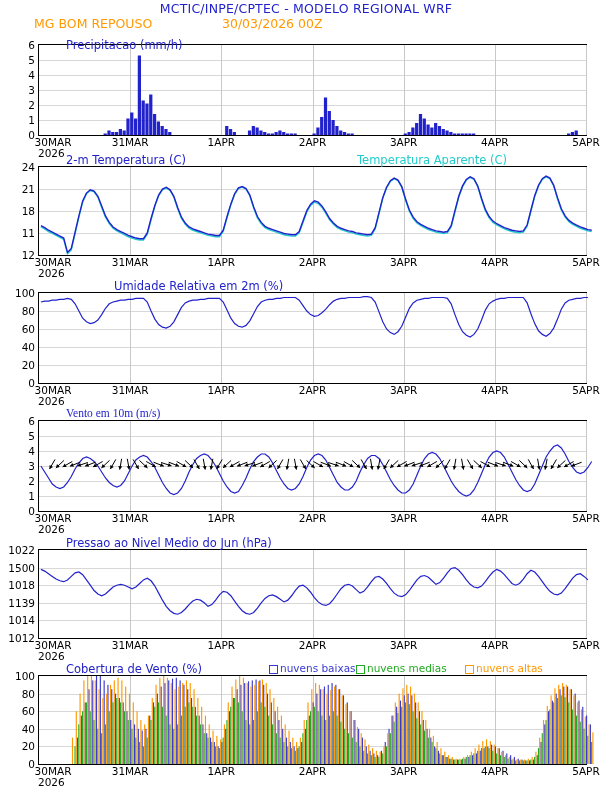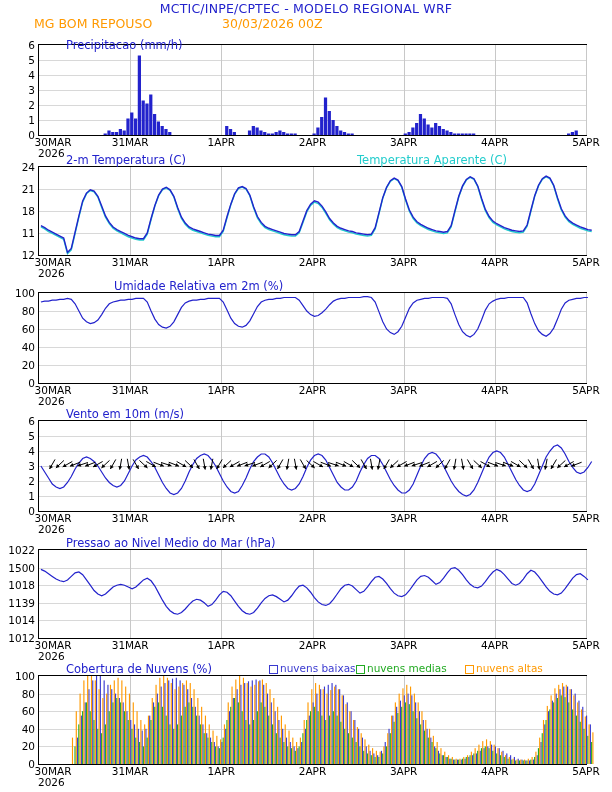--- a/index.html
+++ b/index.html
@@ -497,21 +497,21 @@
           <g>
             <line x1="534.70" y1="40.50" x2="525.12" y2="45.90" stroke="#000" stroke-width="1"></line>
             <polygon points="525.12,45.90 527.09,42.42 529.12,46.01" fill="#000"></polygon>
           </g>
           <g>
             <line x1="542.63" y1="41.22" x2="532.37" y2="45.18" stroke="#000" stroke-width="1"></line>
             <polygon points="532.37,45.18 534.83,42.02 536.31,45.87" fill="#000"></polygon>
           </g>
         </svg>
       </div>
-      <div class="ptitle" style="left: 66px; top: 407px;">Vento em 10m (m/s)</div>
+      <div class="ptitle" style="left: 66px; top: 407px; font-family: Liberation Serif, serif;">Vento em 10m (m/s)</div>
       <div class="panel" style="top: 549px; height: 90px;">
         <div class="ytick" style="top: 88px;">1012</div>
         <div class="ytick" style="top: 70.4px;">1014</div>
         <div class="grid-h" style="top: 70px;"></div>
         <div class="ytick" style="top: 52.8px;">1139</div>
         <div class="grid-h" style="top: 53px;"></div>
         <div class="ytick" style="top: 35.2px;">1018</div>
         <div class="grid-h" style="top: 35px;"></div>
         <div class="ytick" style="top: 17.6px;">1500</div>
         <div class="grid-h" style="top: 18px;"></div>
@@ -527,21 +527,21 @@
         <div class="xtick" style="left: 364.667px;">3APR</div>
         <div class="grid-v" style="left: 456px;"></div>
         <div class="xtick" style="left: 455.833px;">4APR</div>
         <div class="grid-v" style="left: 547px;"></div>
         <div class="xtick" style="left: 547px;">5APR</div>
         <div class="yearlab">2026</div>
         <svg class="plot" viewBox="0 0 547 88" preserveAspectRatio="none">
           <path d="M1.90,19.36 L5.70,21.12 L9.50,23.76 L13.30,26.40 L17.09,29.04 L20.89,30.80 L24.69,31.68 L28.49,29.92 L32.29,26.40 L36.09,22.88 L39.89,22.00 L43.68,24.64 L47.48,29.92 L51.28,35.20 L55.08,40.48 L58.88,44.00 L62.68,45.76 L66.48,44.00 L70.27,40.48 L74.07,36.96 L77.87,35.20 L81.67,34.32 L85.47,35.20 L89.27,36.96 L93.07,38.72 L96.86,36.96 L100.66,33.44 L104.46,29.92 L108.26,28.16 L112.06,30.80 L115.86,36.08 L119.66,43.12 L123.45,50.16 L127.25,56.32 L131.05,60.72 L134.85,63.36 L138.65,64.24 L142.45,62.48 L146.25,58.96 L150.05,54.56 L153.84,51.04 L157.64,49.28 L161.44,50.16 L165.24,52.80 L169.04,56.32 L172.84,54.56 L176.64,50.16 L180.43,44.88 L184.23,41.36 L188.03,42.24 L191.83,45.76 L195.63,51.04 L199.43,56.32 L203.23,60.72 L207.02,63.36 L210.82,64.24 L214.62,62.48 L218.42,58.08 L222.22,52.80 L226.02,48.40 L229.82,45.76 L233.61,44.88 L237.41,46.64 L241.21,49.28 L245.01,51.92 L248.81,50.16 L252.61,45.76 L256.41,40.48 L260.20,36.08 L264.00,35.20 L267.80,37.84 L271.60,42.24 L275.40,47.52 L279.20,51.92 L283.00,54.56 L286.80,55.44 L290.59,53.68 L294.39,49.28 L298.19,44.00 L301.99,38.72 L305.79,35.20 L309.59,34.32 L313.39,36.08 L317.18,39.60 L320.98,43.12 L324.78,41.36 L328.58,36.96 L332.38,31.68 L336.18,27.28 L339.98,26.40 L343.77,29.04 L347.57,33.44 L351.37,38.72 L355.17,43.12 L358.97,45.76 L362.77,46.64 L366.57,44.88 L370.36,40.48 L374.16,35.20 L377.96,29.92 L381.76,26.40 L385.56,25.52 L389.36,27.28 L393.16,30.80 L396.95,34.32 L400.75,32.56 L404.55,28.16 L408.35,22.88 L412.15,18.48 L415.95,17.60 L419.75,20.24 L423.55,24.64 L427.34,29.92 L431.14,34.32 L434.94,36.96 L438.74,37.84 L442.54,36.08 L446.34,31.68 L450.14,26.40 L453.93,22.00 L457.73,19.36 L461.53,21.12 L465.33,24.64 L469.13,29.04 L472.93,33.44 L476.73,35.20 L480.52,33.44 L484.32,29.04 L488.12,23.76 L491.92,20.24 L495.72,22.00 L499.52,26.40 L503.32,31.68 L507.11,36.96 L510.91,41.36 L514.71,44.00 L518.51,44.88 L522.31,43.12 L526.11,38.72 L529.91,33.44 L533.70,28.16 L537.50,24.64 L541.30,23.76 L545.10,26.40 L548.90,29.92 " fill="none" stroke="#2222cc" stroke-width="1.2"></path>
         </svg>
       </div>
-      <div class="ptitle" style="left: 66px; top: 536px;">Pressao ao Nivel Medio do Mar (hPa)</div>
+      <div class="ptitle" style="left: 66px; top: 536px;">Pressao ao Nivel Medio do Jun (hPa)</div>
       <div class="panel" style="top: 675px; height: 90px;">
         <div class="ytick" style="top: 88px;">0</div>
         <div class="ytick" style="top: 70.4px;">20</div>
         <div class="grid-h" style="top: 70px;"></div>
         <div class="ytick" style="top: 52.8px;">40</div>
         <div class="grid-h" style="top: 53px;"></div>
         <div class="ytick" style="top: 35.2px;">60</div>
         <div class="grid-h" style="top: 35px;"></div>
         <div class="ytick" style="top: 17.6px;">80</div>
         <div class="grid-h" style="top: 18px;"></div>
@@ -967,19 +967,19 @@
           <rect x="526.74" y="8.80" width="1.14" height="79.20" fill="#ff9900"></rect>
           <rect x="530.54" y="13.20" width="1.14" height="74.80" fill="#ff9900"></rect>
           <rect x="534.34" y="19.36" width="1.14" height="68.64" fill="#ff9900"></rect>
           <rect x="538.14" y="26.40" width="1.14" height="61.60" fill="#ff9900"></rect>
           <rect x="541.94" y="33.44" width="1.14" height="54.56" fill="#ff9900"></rect>
           <rect x="545.73" y="40.48" width="1.14" height="47.52" fill="#ff9900"></rect>
           <rect x="549.53" y="48.40" width="1.14" height="39.60" fill="#ff9900"></rect>
           <rect x="553.33" y="56.32" width="1.14" height="31.68" fill="#ff9900"></rect>
         </svg>
       </div>
-      <div class="ptitle" style="left: 66px; top: 662px;">Cobertura de Nuvens (%)</div>
+      <div class="ptitle" style="left: 66px; top: 662px;">Cobertura de Vento (%)</div>
       <div class="legend-item" style="left: 269px; top: 662px; color: rgb(58, 58, 208);"><span class="legend-sq" style="background: rgb(255, 255, 255); border-color: rgb(58, 58, 208);"></span><span>nuvens baixas</span></div>
       <div class="legend-item" style="left: 356px; top: 662px; color: rgb(34, 170, 34);"><span class="legend-sq" style="background: rgb(255, 255, 255); border-color: rgb(34, 170, 34);"></span><span>nuvens medias</span></div>
       <div class="legend-item" style="left: 465px; top: 662px; color: rgb(255, 153, 0);"><span class="legend-sq" style="background: rgb(255, 255, 255); border-color: rgb(255, 153, 0);"></span><span>nuvens altas</span></div>
     </div>
 
 </div>
 
 </body></html>

